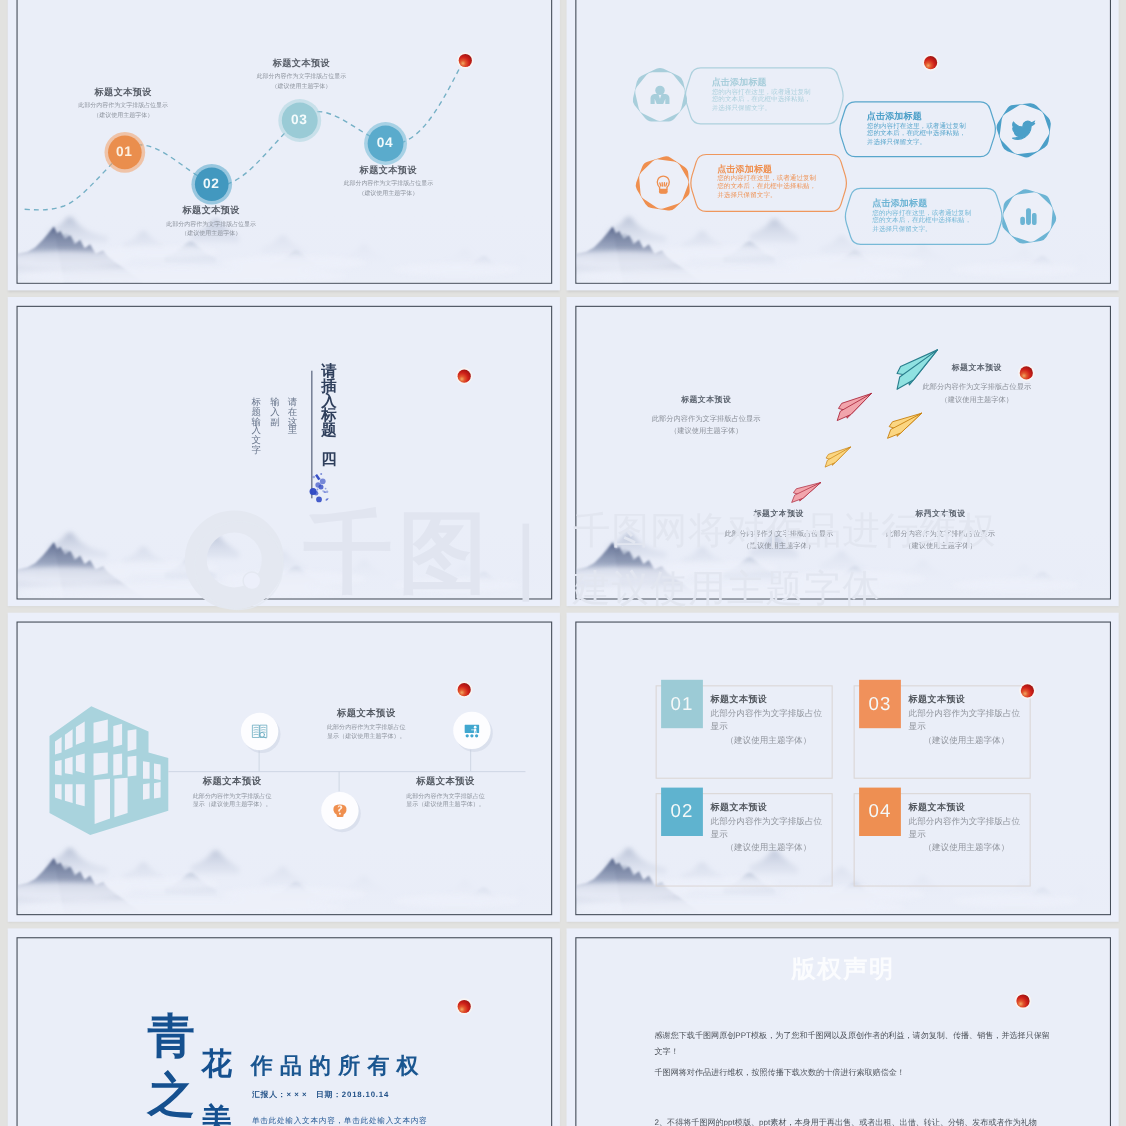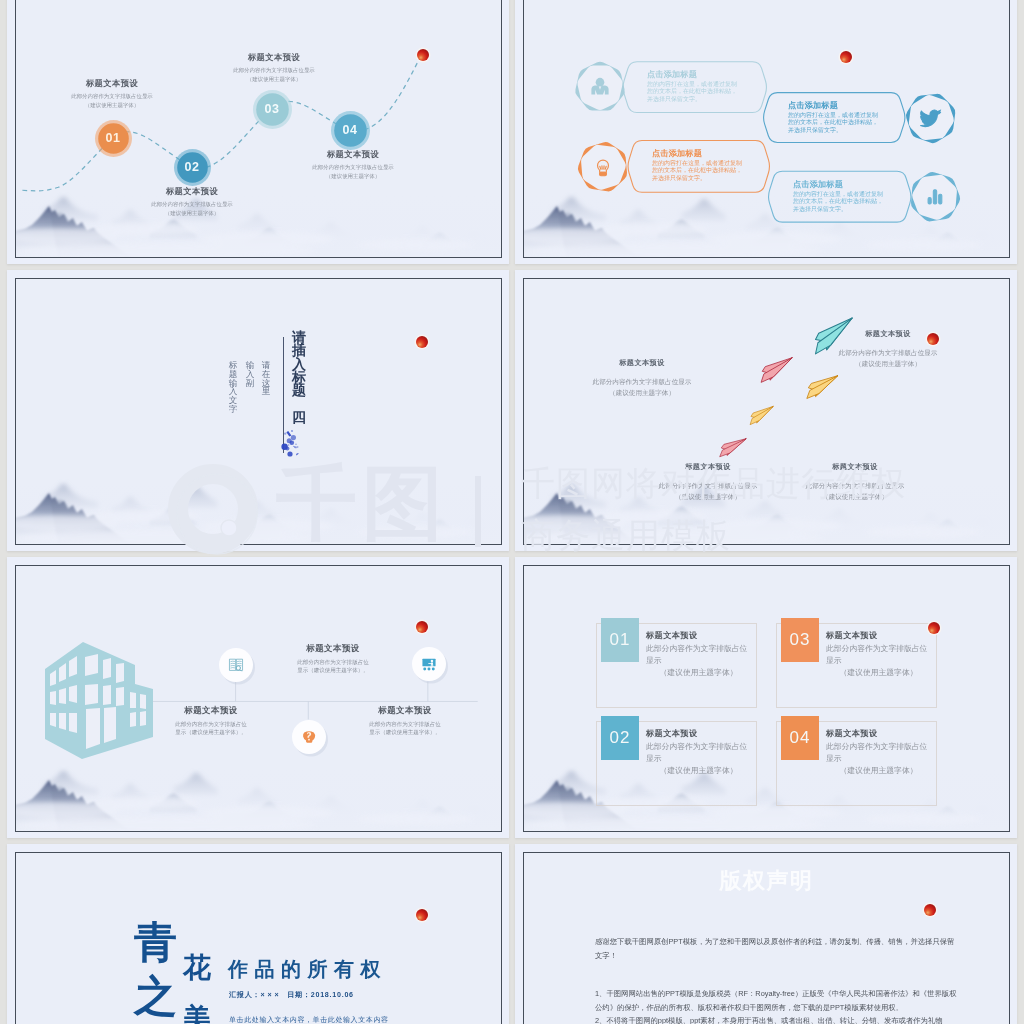--- a/index.html
+++ b/index.html
@@ -961,43 +961,43 @@
  font-family:'Liberation Serif','DejaVu Serif',serif;font-weight:bold;line-height:1;">青</div>
       <div style="position:absolute;left:167px;top:101px;font-size:28px;color:#15508f;
  font-family:'Liberation Serif','DejaVu Serif',serif;font-weight:bold;line-height:1;">花</div>
       <div style="position:absolute;left:118px;top:122px;font-size:43px;color:#15508f;
  font-family:'Liberation Serif','DejaVu Serif',serif;font-weight:bold;line-height:1;">之</div>
       <div style="position:absolute;left:167px;top:152px;font-size:28px;color:#15508f;
  font-family:'Liberation Serif','DejaVu Serif',serif;font-weight:bold;line-height:1;">美</div>
       <div style="position:absolute;left:212px;top:106px;font-size:20px;color:#1a5690;
  font-family:'Liberation Serif','DejaVu Serif',serif;font-weight:bold;letter-spacing:6.5px;line-height:1;">作品的所有权</div>
       <div style="position:absolute;left:213px;top:139px;font-size:7.1px;color:#1f4f86;
- font-weight:bold;letter-spacing:.75px;line-height:1;">汇报人：× × × 日期：2018.10.06</div>
+ font-weight:bold;letter-spacing:.75px;line-height:1;">汇报人：× × × 日期：2018.10.14</div>
       <div style="position:absolute;left:213px;top:163px;font-size:7px;color:#2a5c96;
  letter-spacing:.6px;line-height:1;">单击此处输入文本内容，单击此处输入文本内容</div>
       <svg style="position:absolute;left:397.0px;top:53.0px;width:18.0px;height:18.0px" viewBox="0 0 18.0 18.0">
  <defs>
           <radialGradient id="rb40662" cx="32%" cy="72%" r="82%">
    <stop offset="0%" stop-color="#f0a862"></stop>
             <stop offset="26%" stop-color="#e1552c"></stop>
    <stop offset="58%" stop-color="#cf2019"></stop>
             <stop offset="100%" stop-color="#961210"></stop>
  </radialGradient>
         </defs>
  <circle cx="9.0" cy="9.0" r="7.6" fill="#fbf5f2" opacity=".75"></circle>
  <circle cx="9.0" cy="9.0" r="6.0" fill="url(#rb40662)"></circle>
 </svg>
     </div>
 <div class="slide" style="left:523px;top:852px;width:487px;height:267px;">
       <div style="position:absolute;left:0;top:16px;width:100%;text-align:center;font-size:22px;
  font-weight:bold;color:#fbfcfe;letter-spacing:1.5px;line-height:1.1;">版权声明</div>
       <div style="position:absolute;left:71px;top:82px;width:362px;font-size:7.35px;color:#4d525a;
  line-height:1.90;letter-spacing:0;">感谢您下载千图网原创PPT模板，为了您和千图网以及原创作者的利益，请勿复制、传播、销售，并选择只保留文字！</div>
-      <div style="position:absolute;left:71px;top:134px;width:362px;font-size:7.35px;color:#4d525a;
- line-height:1.90;letter-spacing:0;">1、千图网网站出售的PPT模版是免版税类（RF：Royalty-free）正版受《中华人民共和国著作法》和《世界版权公约》的保护，作品的所有权、版权和著作权归千图网所有，您下载的是PPT模版素材使用权。</div>
+      <div style="position:absolute;left:71px;top:115px;width:362px;font-size:7.35px;color:#4d525a;
+ line-height:1.90;letter-spacing:0;">千图网将对作品进行维权，按照传播下载次数的十倍进行索取赔偿金！</div>
       <div style="position:absolute;left:71px;top:161px;width:362px;font-size:7.35px;color:#4d525a;
  line-height:1.90;letter-spacing:0;">2、不得将千图网的ppt模版、ppt素材，本身用于再出售、或者出租、出借、转让、分销、发布或者作为礼物</div>
       <svg style="position:absolute;left:397.0px;top:48.0px;width:18.0px;height:18.0px" viewBox="0 0 18.0 18.0">
  <defs>
           <radialGradient id="rb40657" cx="32%" cy="72%" r="82%">
    <stop offset="0%" stop-color="#f0a862"></stop>
             <stop offset="26%" stop-color="#e1552c"></stop>
    <stop offset="58%" stop-color="#cf2019"></stop>
             <stop offset="100%" stop-color="#961210"></stop>
  </radialGradient>
@@ -1009,15 +1009,15 @@
 <div class="wm">
 <svg style="position:absolute;left:167px;top:460px;width:96px;height:100px" viewBox="0 0 96 100">
   <circle cx="46" cy="49" r="35" fill="none" stroke="#e4e8f1" stroke-width="20"></circle>
   <circle cx="50" cy="54" r="40" fill="none" stroke="#e4e8f1" stroke-width="1.4" opacity=".8"></circle>
   <circle cx="62" cy="68" r="8" fill="#eceffa" stroke="#e4e8f1" stroke-width="1.4"></circle>
 </svg>
 <div style="position:absolute;left:276px;top:460px;font-size:81px;color:#e1e5f0;font-weight:bold;
   letter-spacing:5px;line-height:1.08;">千图</div>
 <div style="position:absolute;left:475px;top:476px;width:6px;height:71px;background:#e0e4ef;"></div>
 <div style="position:absolute;left:521px;top:466px;font-size:34px;color:#e2e6f0;letter-spacing:1px;line-height:1;">千图网将对作品进行维权</div>
-<div style="position:absolute;left:521px;top:518px;font-size:34px;color:#e2e6f0;letter-spacing:1px;line-height:1;">商务通用模板</div>
+<div style="position:absolute;left:521px;top:518px;font-size:34px;color:#e2e6f0;letter-spacing:1px;line-height:1;">建议使用主题字体</div>
 </div>
 </div>
 
 </body></html>

